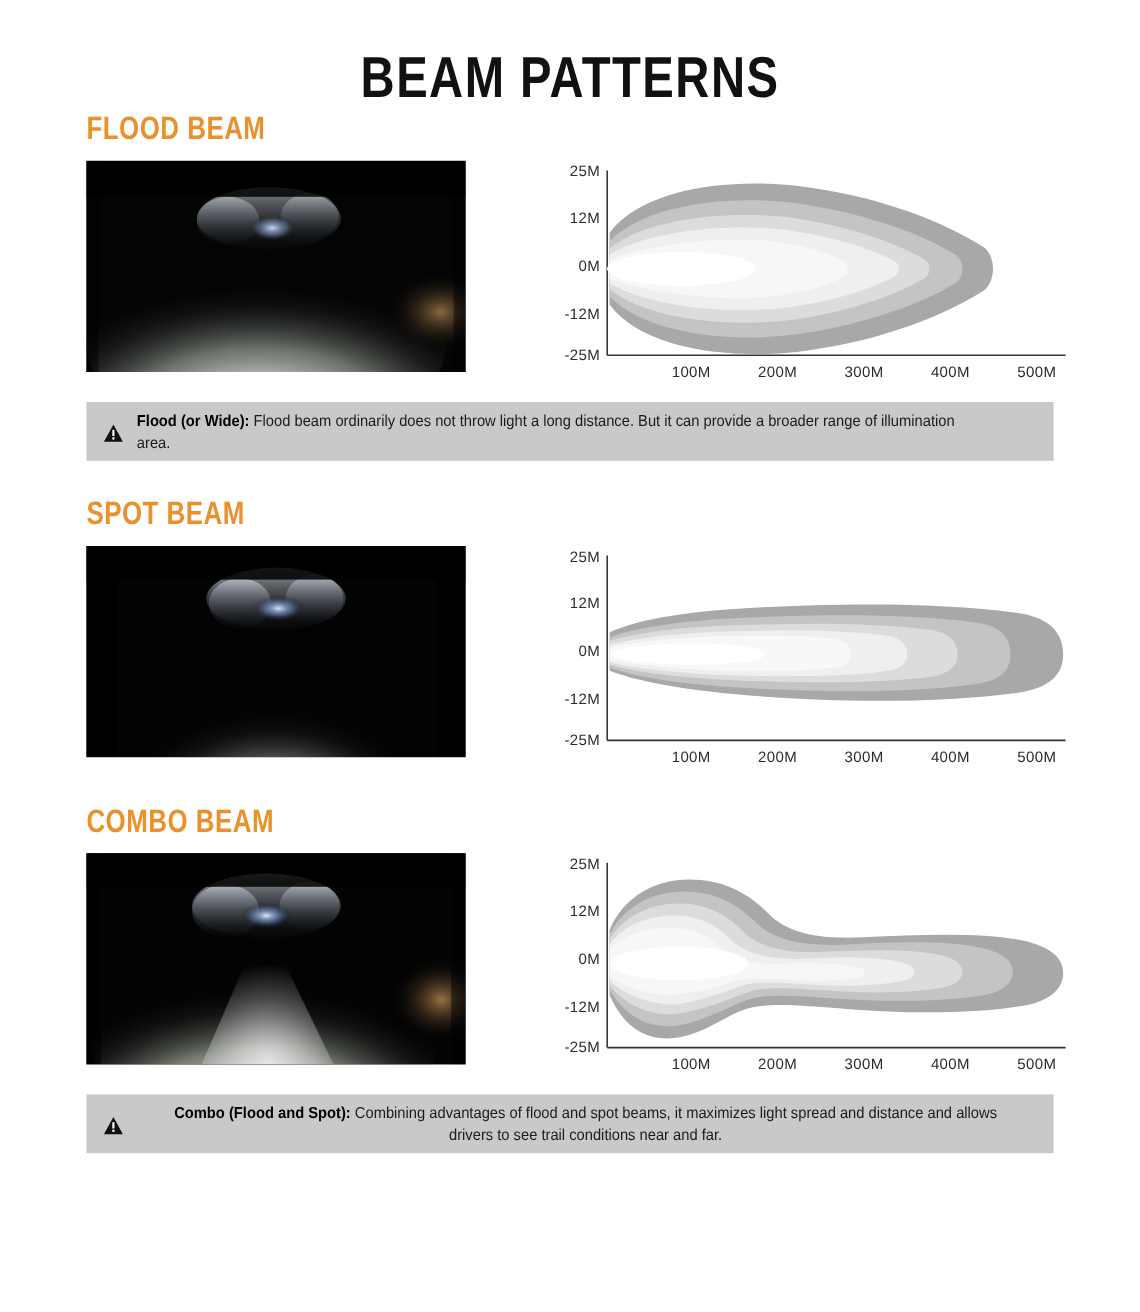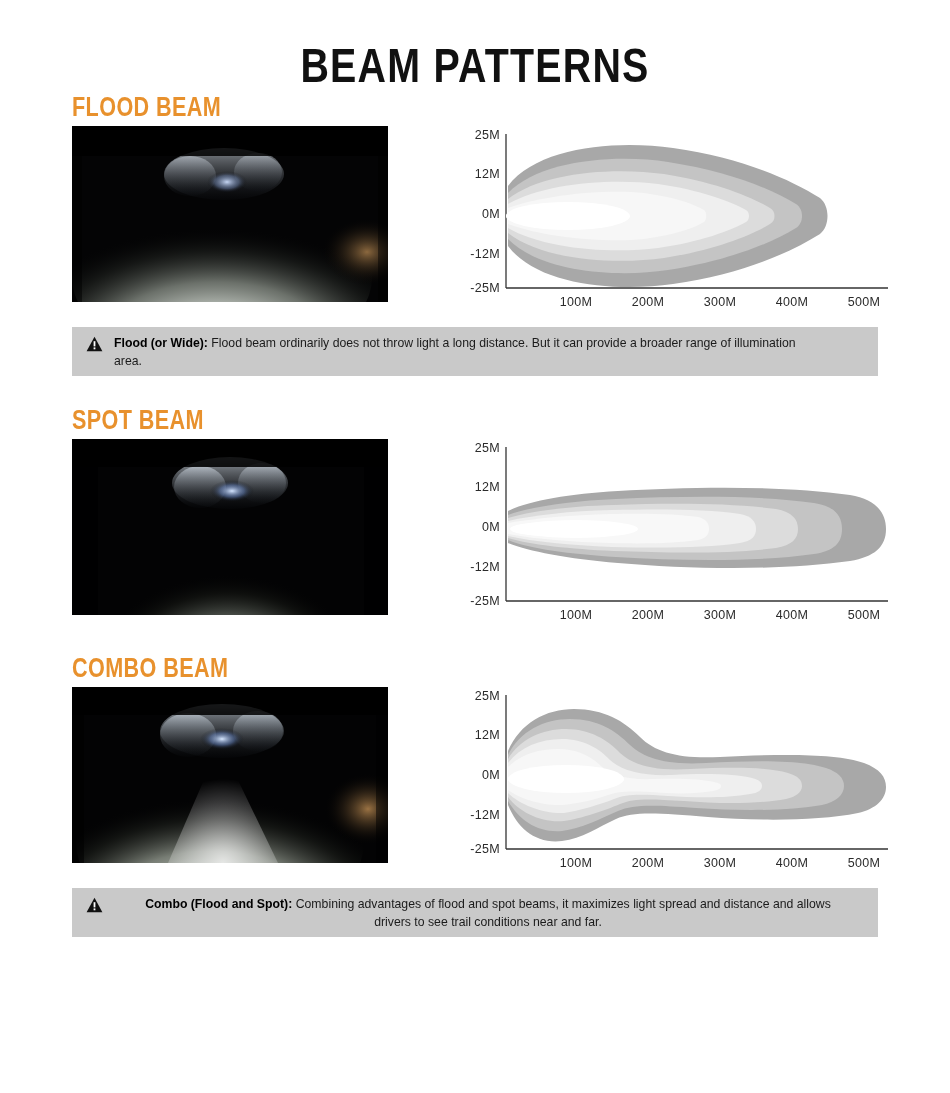--- a/index.html
+++ b/index.html
@@ -49,21 +49,21 @@
     letter-spacing: 0.5px;
     margin: 0 0 0 72px;
     transform: scaleX(0.8);
     transform-origin: left center;
     line-height: 1.1;
   }
 
   .section-body {
     display: flex;
     align-items: flex-start;
-    margin-top: 3px;
+    margin-top: 11px;
   }
 
   
   .photo-wrap {
     width: 316px;
     height: 176px;
     margin-left: 72px;
     flex: none;
     position: relative;
     overflow: hidden;
@@ -83,21 +83,21 @@
   }
   .chart-svg { display: block; }
 
   
   .caption-bar {
     margin: 16px 72px 0 72px;
     background: #c9c9c9;
     box-sizing: border-box;
     padding: 7px 16px 7px 14px;
     display: flex;
-    align-items: flex-start;
+    align-items: center;
     min-height: 27px;
   }
   .caption-bar.centered .caption-text {
     text-align: center;
   }
   .warn-icon {
     flex: none;
     width: 17px;
     height: 16px;
     margin-top: 2px;

